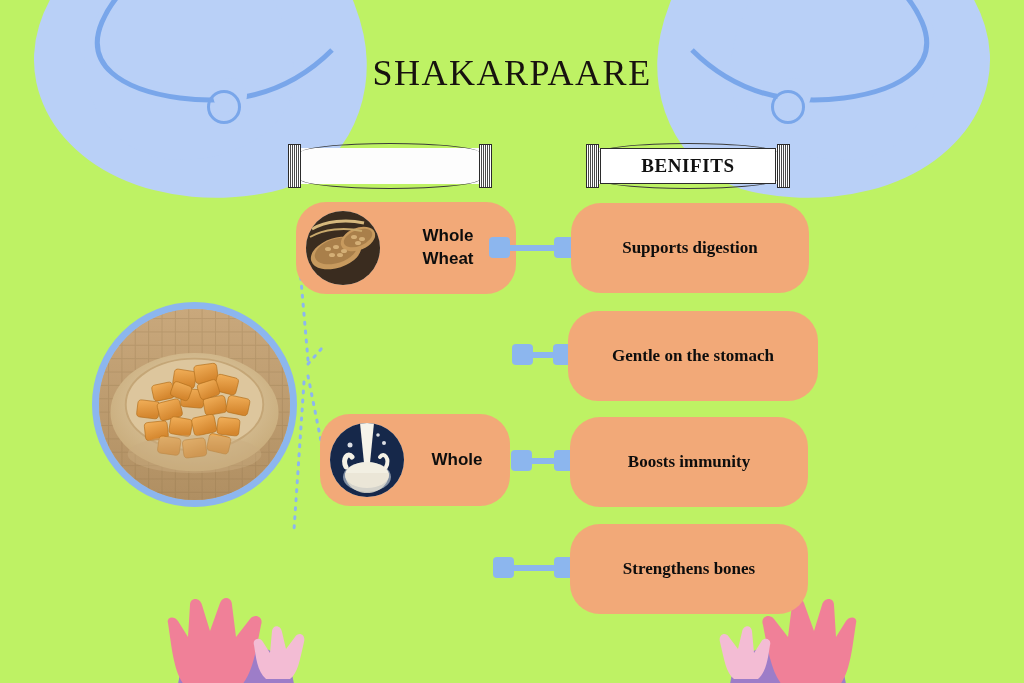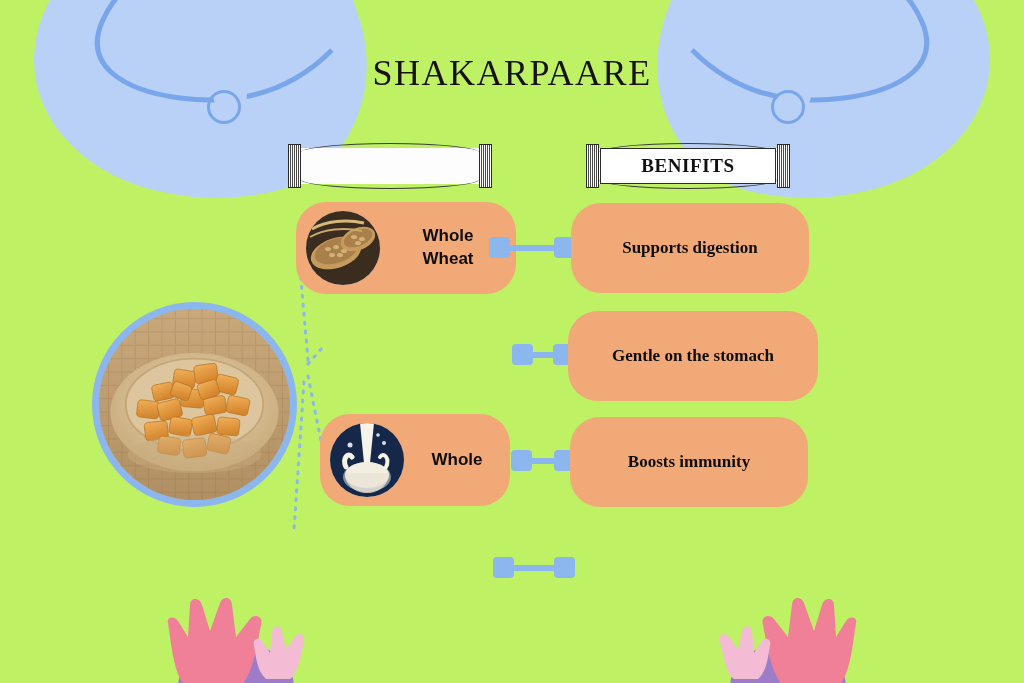--- a/index.html
+++ b/index.html
@@ -397,14 +397,17 @@
 
   <div class="ben-card" style="left:571px; top:203px; width:238px;">
     <span class="ben-label">Supports digestion</span>
   </div>
   <div class="ben-card" style="left:570px; top:417px; width:238px;">
     <span class="ben-label">Boosts immunity</span>
   </div>
   <div class="ben-card" style="left:568px; top:311px; width:250px;">
     <span class="ben-label">Gentle on the stomach</span>
   </div>
+  <div class="ben-card" style="left:570px; top:524px; width:238px;">
+    <span class="ben-label">Strengthens bones</span>
+  </div>
 
 </div>
 
 </body></html>

